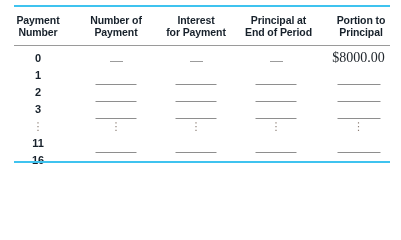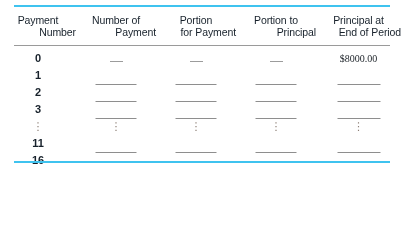--- a/index.html
+++ b/index.html
@@ -45,27 +45,27 @@
   
   .header-row {
     position: absolute;
     left: 0;
     top: 15px;
     width: 401px;
     display: flex;
   }
   .th {
     color: #17212b;
-    font-weight: normal;
+    font-weight: bold;
     font-size: 10.5px;
     line-height: 11.5px;
     text-align: center;
     letter-spacing: -0.1px;
   }
-  .th .l2 { display: block; text-align: right; }
+  .th .l2 { display: block; }
 
   .col-num  { width: 76px; }
   .col-data { width: 80px; }
   .col-last { width: 85px; }
 
   
   .body-rows {
     position: absolute;
     left: 0;
     top: 48px;
@@ -95,21 +95,21 @@
     display: inline-block;
     width: 13px;
     height: 1px;
     background: #9c9c9c;
     vertical-align: middle;
     margin-top: 7px;
   }
 
   .money {
     font-family: "Liberation Serif", serif;
-    font-size: 10px;
+    font-size: 14px;
     color: #22282e;
     line-height: 15px;
   }
 
   .vdots {
     color: #8d7f76;
     font-size: 11px;
     line-height: 14px;
     letter-spacing: 0;
   }
@@ -136,31 +136,31 @@
   <div class="header-row">
     <div class="th col-num">
       <span>Payment</span>
       <span class="l2">Number</span>
     </div>
     <div class="th col-data">
       <span>Number of</span>
       <span class="l2">Payment</span>
     </div>
     <div class="th col-data">
-      <span>Portion</span>
+      <span>Interest</span>
       <span class="l2">for Payment</span>
+    </div>
+    <div class="th col-last">
+      <span>Principal at</span>
+      <span class="l2">End of Period</span>
     </div>
     <div class="th col-data">
       <span>Portion to</span>
       <span class="l2">Principal</span>
     </div>
-    <div class="th col-last">
-      <span>Principal at</span>
-      <span class="l2">End of Period</span>
-    </div>
   </div>
 
   <div class="rule-header"></div>
 
   <div class="body-rows">
 
     <div class="row">
       <div class="cell col-num">
         <span class="rownum">0</span>
       </div>

